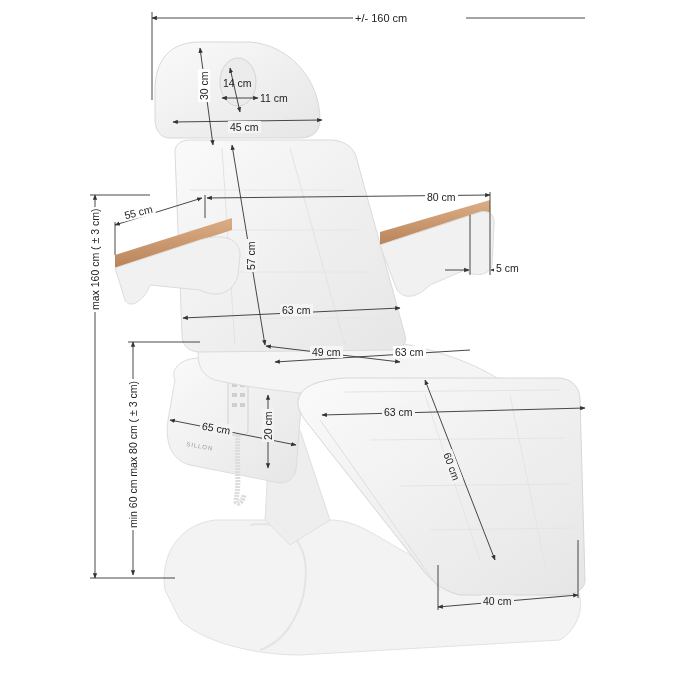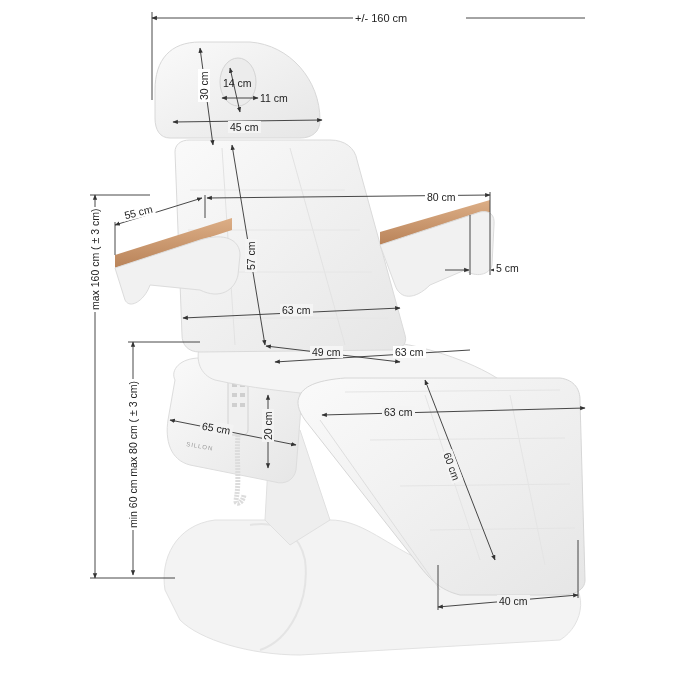--- a/index.html
+++ b/index.html
@@ -163,17 +163,17 @@
   <span class="lbl" style="left:280px;top:304px;background:#f4f4f4;">63 cm</span>
   <span class="lbl" style="left:310px;top:346px;background:#f5f5f5;">49 cm</span>
   <span class="lbl" style="left:393px;top:346px;">63 cm</span>
 
   <span class="lbl" style="left:382px;top:406px;background:#f4f4f4;">63 cm</span>
   <span class="lbl" style="left:452px;top:449px;transform:rotate(70deg);transform-origin:left top;background:#f4f4f4;">60 cm</span>
 
   <span class="lbl" style="left:200px;top:422px;transform:rotate(10deg);background:#f3f3f3;">65 cm</span>
   <span class="lbl vert" style="left:262px;top:442px;transform:rotate(-90deg);background:#f3f3f3;">20 cm</span>
 
-  <span class="lbl" style="left:497px;top:595px;background:#f3f3f3;">40 cm</span>
+  <span class="lbl" style="left:481px;top:595px;background:#f3f3f3;">40 cm</span>
 
   <span class="lbl vert" style="left:89px;top:312px;transform:rotate(-90deg);">max 160 cm ( ± 3 cm)</span>
   <span class="lbl vert" style="left:127px;top:530px;transform:rotate(-90deg);">min 60 cm max 80 cm ( ± 3 cm)</span>
 </div>
 
 </body></html>

